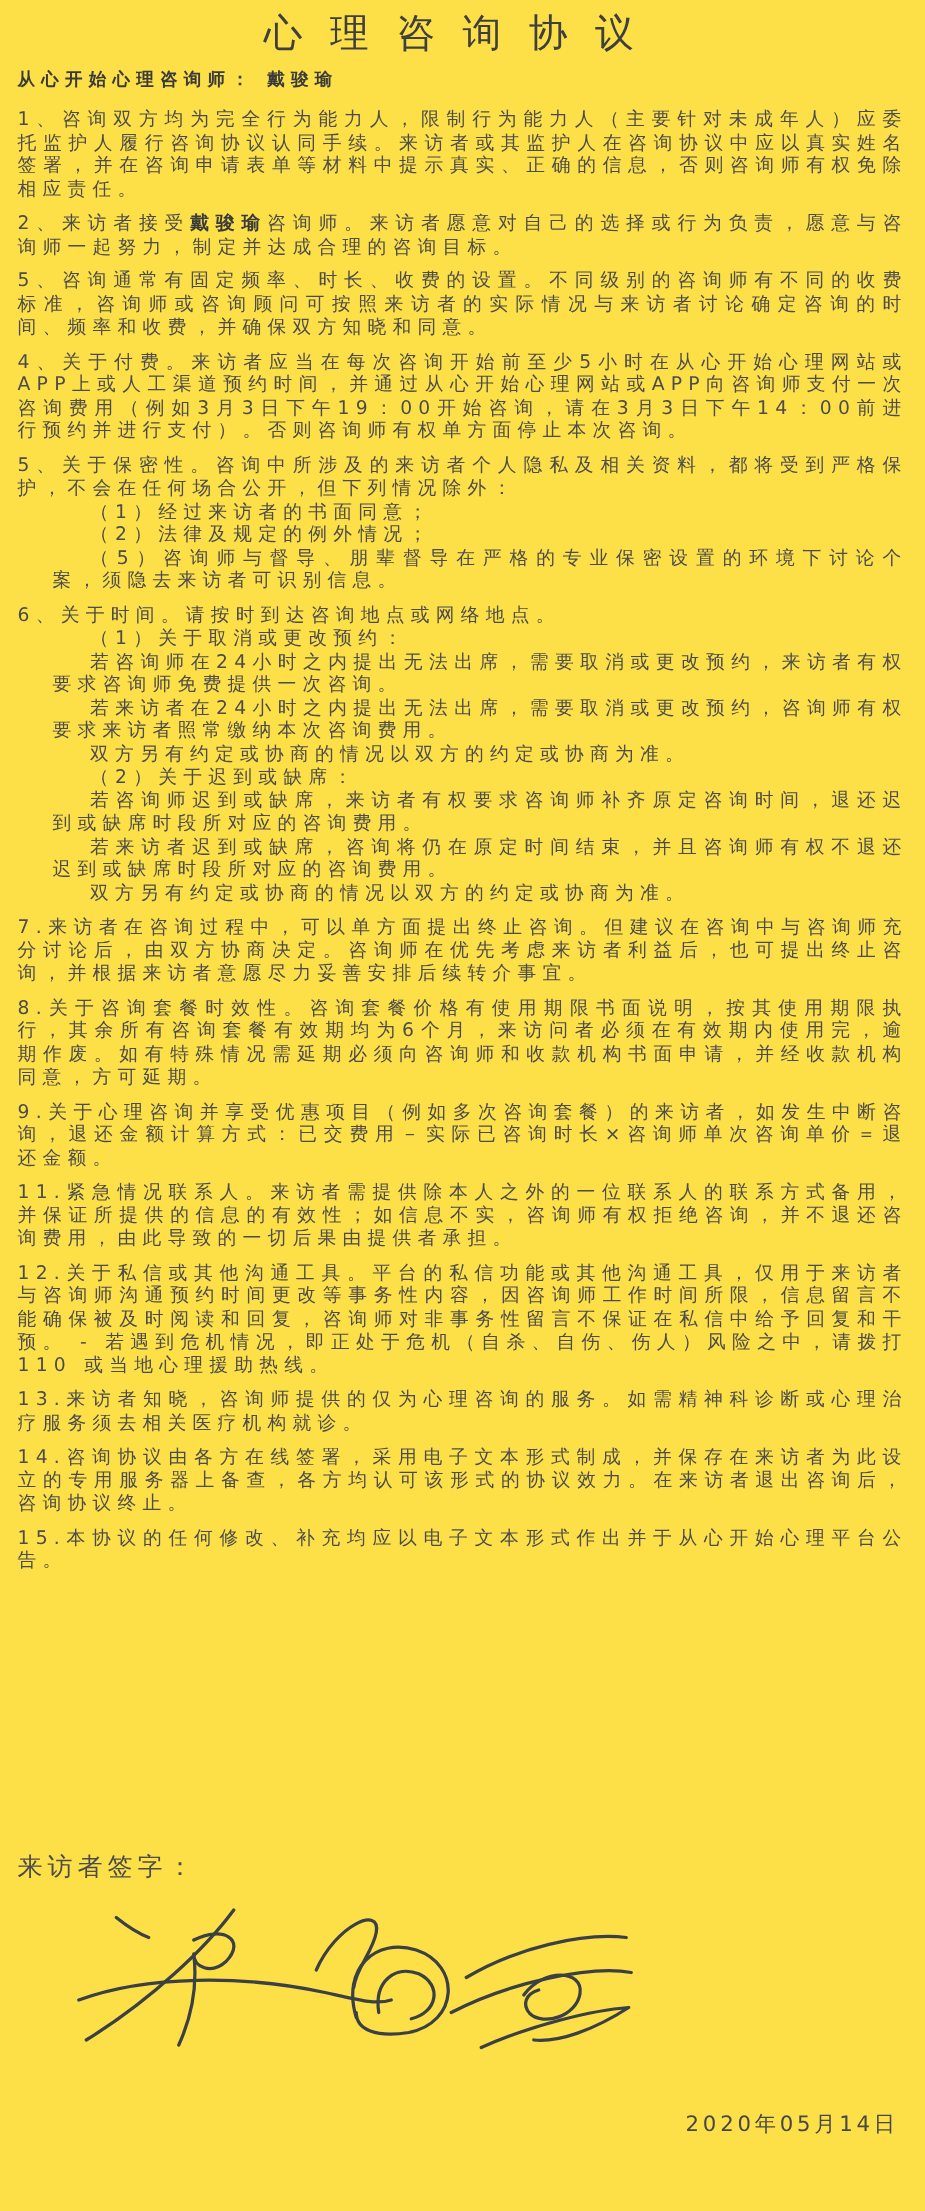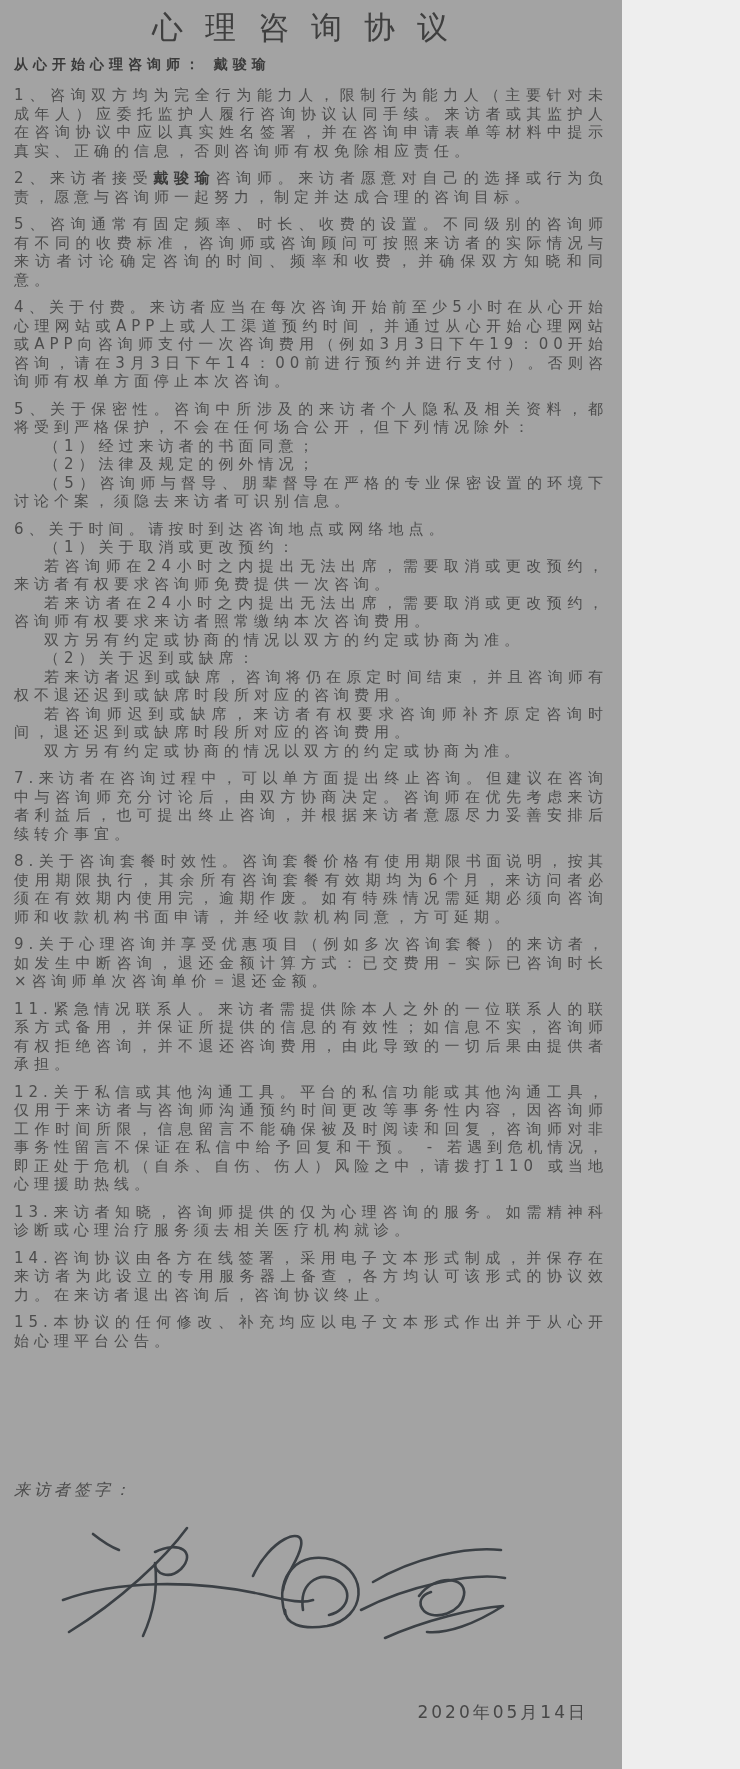--- a/index.html
+++ b/index.html
@@ -1,20 +1,20 @@
 <!DOCTYPE html>
 <html lang="zh"><head>
 <meta charset="utf-8">
 <style>
   html,body{margin:0;padding:0;background:#eeeeee;}
   .page{
     position:relative;
-    width:622px;height:1769px;
+    width:740px;height:1769px;
     box-sizing:border-box;
-    background:#a3a3a3;
+    background:#fde047;
     padding:6px 14px 0 14px;
     font-family:"DejaVu Sans","Liberation Sans",sans-serif;
     color:#4c4c4c;
     overflow:hidden;
   }
   .doc-title{
     margin:2px 0 0 0;
     text-align:center;
     font-size:31px;
     font-weight:400;
@@ -34,33 +34,33 @@
   .clauses{margin-top:8px;}
   .clause{margin:0 0 9px 0;}
   .para{
     margin:0;
     font-size:15px;
     line-height:18.5px;
     letter-spacing:5px;
     color:#4c4c4c;
     text-align:justify;
   }
-  .para.indent{text-indent:2em;}
+  .para.indent{text-indent:2em;margin-left:28px;}
   .para b{color:#3a3a3a;}
   .sign-label{
     position:absolute;left:14px;top:1480px;
-    margin:0;font-size:16px;letter-spacing:4px;color:#4c4c4c;font-style:italic;
+    margin:0;font-size:20px;letter-spacing:4px;color:#4c4c4c;
   }
   .signature{
     position:absolute;left:55px;top:1522px;
     width:455px;height:140px;
   }
   .doc-date{
     position:absolute;right:17px;top:1684px;
-    margin:17px;font-size:17px;letter-spacing:3px;color:#474747;
+    margin:4px;font-size:17px;letter-spacing:3px;color:#474747;
   }
 </style>
 </head>
 <body>
 
 <div class="page">
 
   <h1 class="doc-title">心理咨询协议</h1>
 
   <div class="header-block">
@@ -86,22 +86,22 @@
         <p class="para indent">（2）法律及规定的例外情况；</p>
         <p class="para indent">（5）咨询师与督导、朋辈督导在严格的专业保密设置的环境下讨论个案，须隐去来访者可识别信息。</p>
       </div>
       <div class="clause">
         <p class="para">6、关于时间。请按时到达咨询地点或网络地点。</p>
         <p class="para indent">（1）关于取消或更改预约：</p>
         <p class="para indent">若咨询师在24小时之内提出无法出席，需要取消或更改预约，来访者有权要求咨询师免费提供一次咨询。</p>
         <p class="para indent">若来访者在24小时之内提出无法出席，需要取消或更改预约，咨询师有权要求来访者照常缴纳本次咨询费用。</p>
         <p class="para indent">双方另有约定或协商的情况以双方的约定或协商为准。</p>
         <p class="para indent">（2）关于迟到或缺席：</p>
+        <p class="para indent">若咨询师迟到或缺席，来访者有权要求咨询师补齐原定咨询时间，退还迟到或缺席时段所对应的咨询费用。</p>
         <p class="para indent">若来访者迟到或缺席，咨询将仍在原定时间结束，并且咨询师有权不退还迟到或缺席时段所对应的咨询费用。</p>
-        <p class="para indent">若咨询师迟到或缺席，来访者有权要求咨询师补齐原定咨询时间，退还迟到或缺席时段所对应的咨询费用。</p>
         <p class="para indent">双方另有约定或协商的情况以双方的约定或协商为准。</p>
       </div>
       <div class="clause">
         <p class="para">7.来访者在咨询过程中，可以单方面提出终止咨询。但建议在咨询中与咨询师充分讨论后，由双方协商决定。咨询师在优先考虑来访者利益后，也可提出终止咨询，并根据来访者意愿尽力妥善安排后续转介事宜。</p>
       </div>
       <div class="clause">
         <p class="para">8.关于咨询套餐时效性。咨询套餐价格有使用期限书面说明，按其使用期限执行，其余所有咨询套餐有效期均为6个月，来访问者必须在有效期内使用完，逾期作废。如有特殊情况需延期必须向咨询师和收款机构书面申请，并经收款机构同意，方可延期。</p>
       </div>
       <div class="clause">
         <p class="para">9.关于心理咨询并享受优惠项目（例如多次咨询套餐）的来访者，如发生中断咨询，退还金额计算方式：已交费用－实际已咨询时长×咨询师单次咨询单价＝退还金额。</p>

